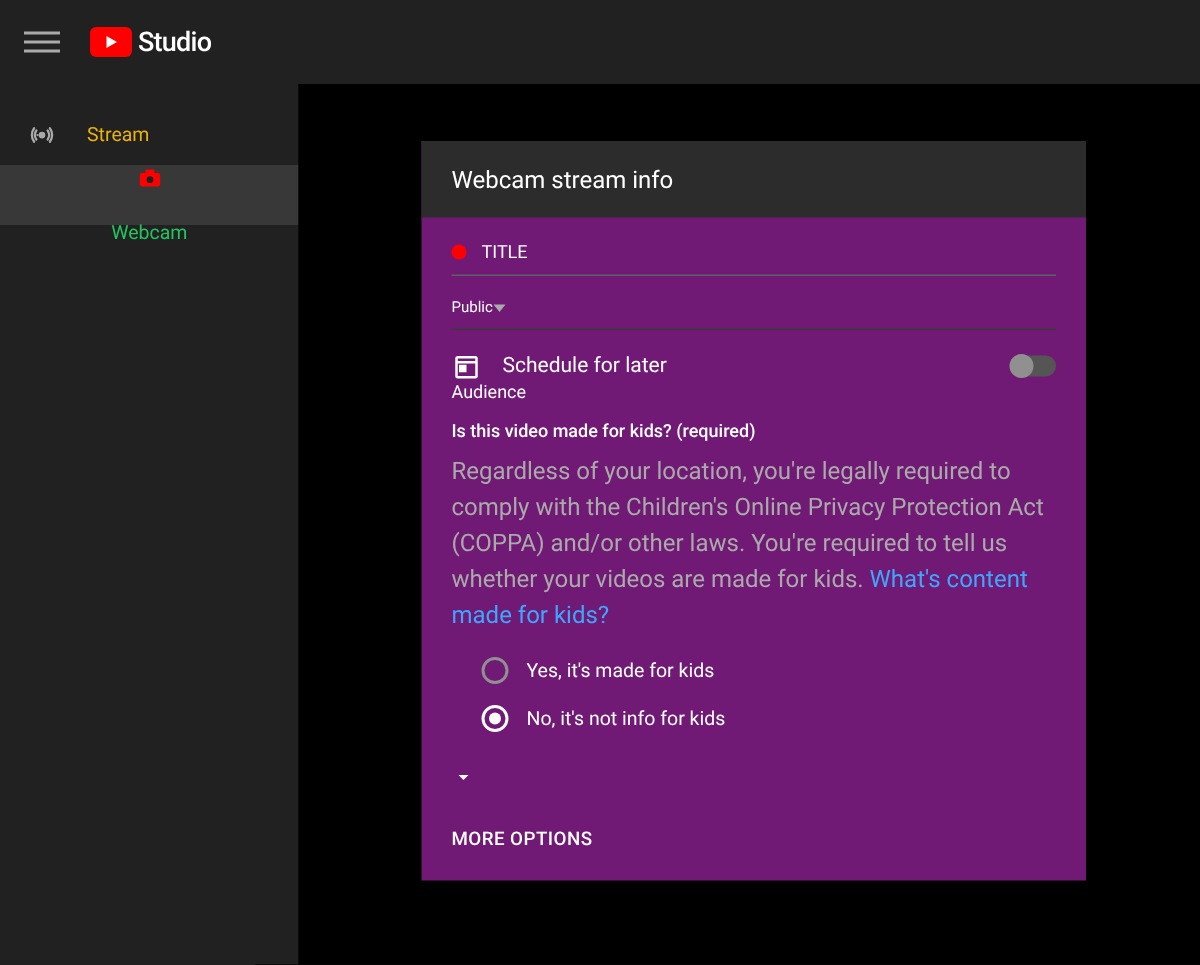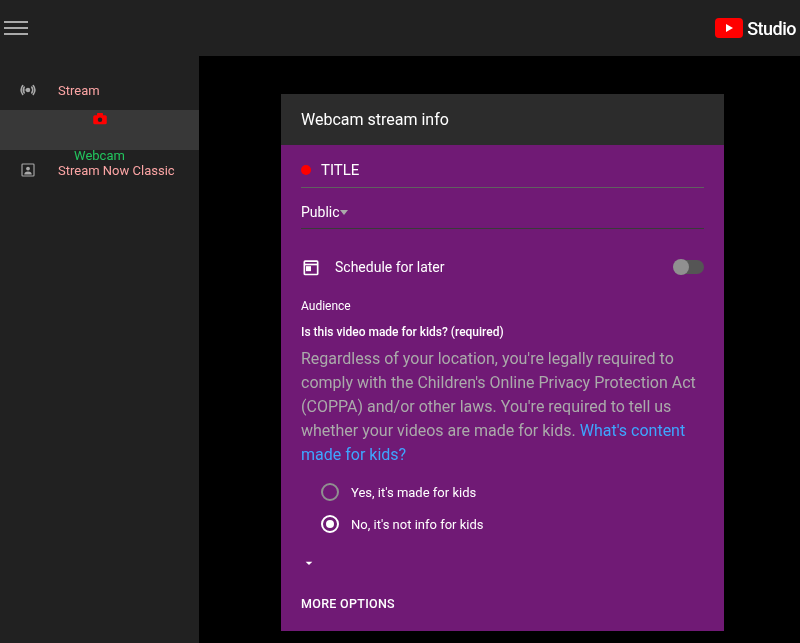--- a/index.html
+++ b/index.html
@@ -8,22 +8,21 @@
   background: #0d0d0d;
   font-family: Roboto, Arial, sans-serif;
   color: #fff;
   overflow: hidden;
 }
 .header {
   height: 56px;
   background: #212121;
   display: flex;
   align-items: center;
-  padding: 0 4px;
-  justify-content: space-between;
+  padding: 0 16px;
 }
 .hamburger {
   width: 24px; height: 24px;
   display: flex; flex-direction: column; justify-content: center;
   gap: 4px;
   margin-right: 20px;
   cursor: pointer;
 }
 .hamburger span { height: 2px; background: #aaa; }
 .logo { display: flex; align-items: center; gap: 4px; }
@@ -45,21 +44,21 @@
   width: 199px;
   background: #212121;
   padding-top: 14px;
 }
 .side-item {
   height: 40px;
   display: flex; align-items: center;
   padding: 0 18px;
   gap: 20px;
   font-size: 13px;
-  color: #fca5a5;
+  color: #eab308;
   cursor: pointer;
 }
 .side-item.active { background: #383838; color: #22c55e; flex-direction: column; }
 .side-icon { width: 20px; height: 20px; display: flex; align-items: center; justify-content: center; }
 .main { flex: 1; background: #000; position: relative; }
 .dialog {
   position: absolute;
   left: 82px; top: 38px;
   width: 443px;
   background: #701a75;
@@ -68,31 +67,31 @@
   background: #2c2c2c;
   padding: 16px 20px;
   font-size: 16px;
   font-weight: 400;
 }
 .dialog-body { padding: 16px 20px 20px; }
 .title-row { display: flex; align-items: center; gap: 10px; border-bottom: 1px solid #606060; padding-bottom: 8px; margin-bottom: 16px; }
 .red-dot { width: 10px; height: 10px; border-radius: 50%; background: #ff0000; }
 .title-input {
   flex: 1; background: transparent; border: none; outline: none;
-  color: #fff; font-size: 15px; font-family: inherit;
+  color: #fff; font-size: 12px; font-family: inherit;
 }
 .privacy-row {
   display: flex; align-items: center; 
-  border-bottom: 1px solid #3a3a3a; padding-bottom: 8px; margin-bottom: 28px;
-  font-size: 14px; cursor: pointer;
+  border-bottom: 1px solid #3a3a3a; padding-bottom: 8px; margin-bottom: 14px;
+  font-size: 10px; cursor: pointer;
 }
 .caret-down { width: 0; height: 0; border-left: 4px solid transparent; border-right: 4px solid transparent; border-top: 5px solid #aaa; }
 .schedule-row {
   display: flex; align-items: center; gap: 14px;
-  font-size: 14px; margin-bottom: 22px; text-align: center;
+  font-size: 14px;  text-align: center;
 }
 .cal-icon { width: 20px; height: 20px; }
 .toggle {
   margin-left: auto;
   width: 30px; height: 14px;
   background: #555; border-radius: 7px;
   position: relative; cursor: pointer;
 }
 .toggle::after {
   content: ''; position: absolute;
@@ -148,30 +147,20 @@
     <div class="side-item active">
       <span class="side-icon">
         <svg viewBox="0 0 24 24" width="18" height="18" fill="#ff0000">
             <rect x="3" y="7" width="18" height="12" rx="2"></rect>
             <circle cx="12" cy="13" r="3" fill="#212121"></circle>
             <rect x="8" y="4" width="8" height="4" rx="1"></rect>
           </svg>
       </span>
       <span>Webcam</span>
     </div>
-    <div class="side-item">
-      <span class="side-icon">
-        <svg viewBox="0 0 24 24" width="18" height="18" fill="#aaa">
-            <rect x="4" y="4" width="16" height="16" rx="1" fill="none" stroke="#aaa" stroke-width="1.5"></rect>
-            <circle cx="12" cy="10" r="2.5"></circle>
-            <path d="M7 18c0-2.5 2-4 5-4s5 1.5 5 4"></path>
-          </svg>
-      </span>
-      <span>Stream Now Classic</span>
-    </div>
   </div>
 
   <div class="main">
     <div class="dialog">
       <div class="dialog-header">Webcam stream info</div>
       <div class="dialog-body">
         <div class="title-row">
           <div class="red-dot"></div>
           <input class="title-input" value="TITLE" style="">
         </div>

